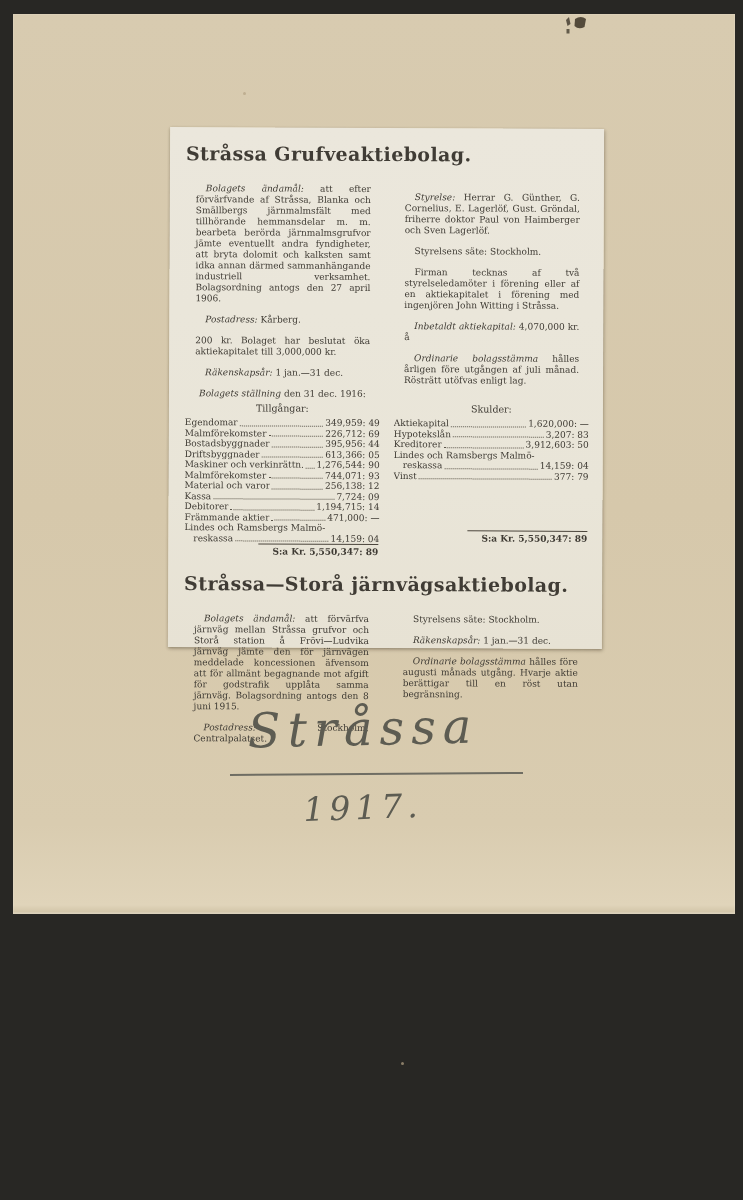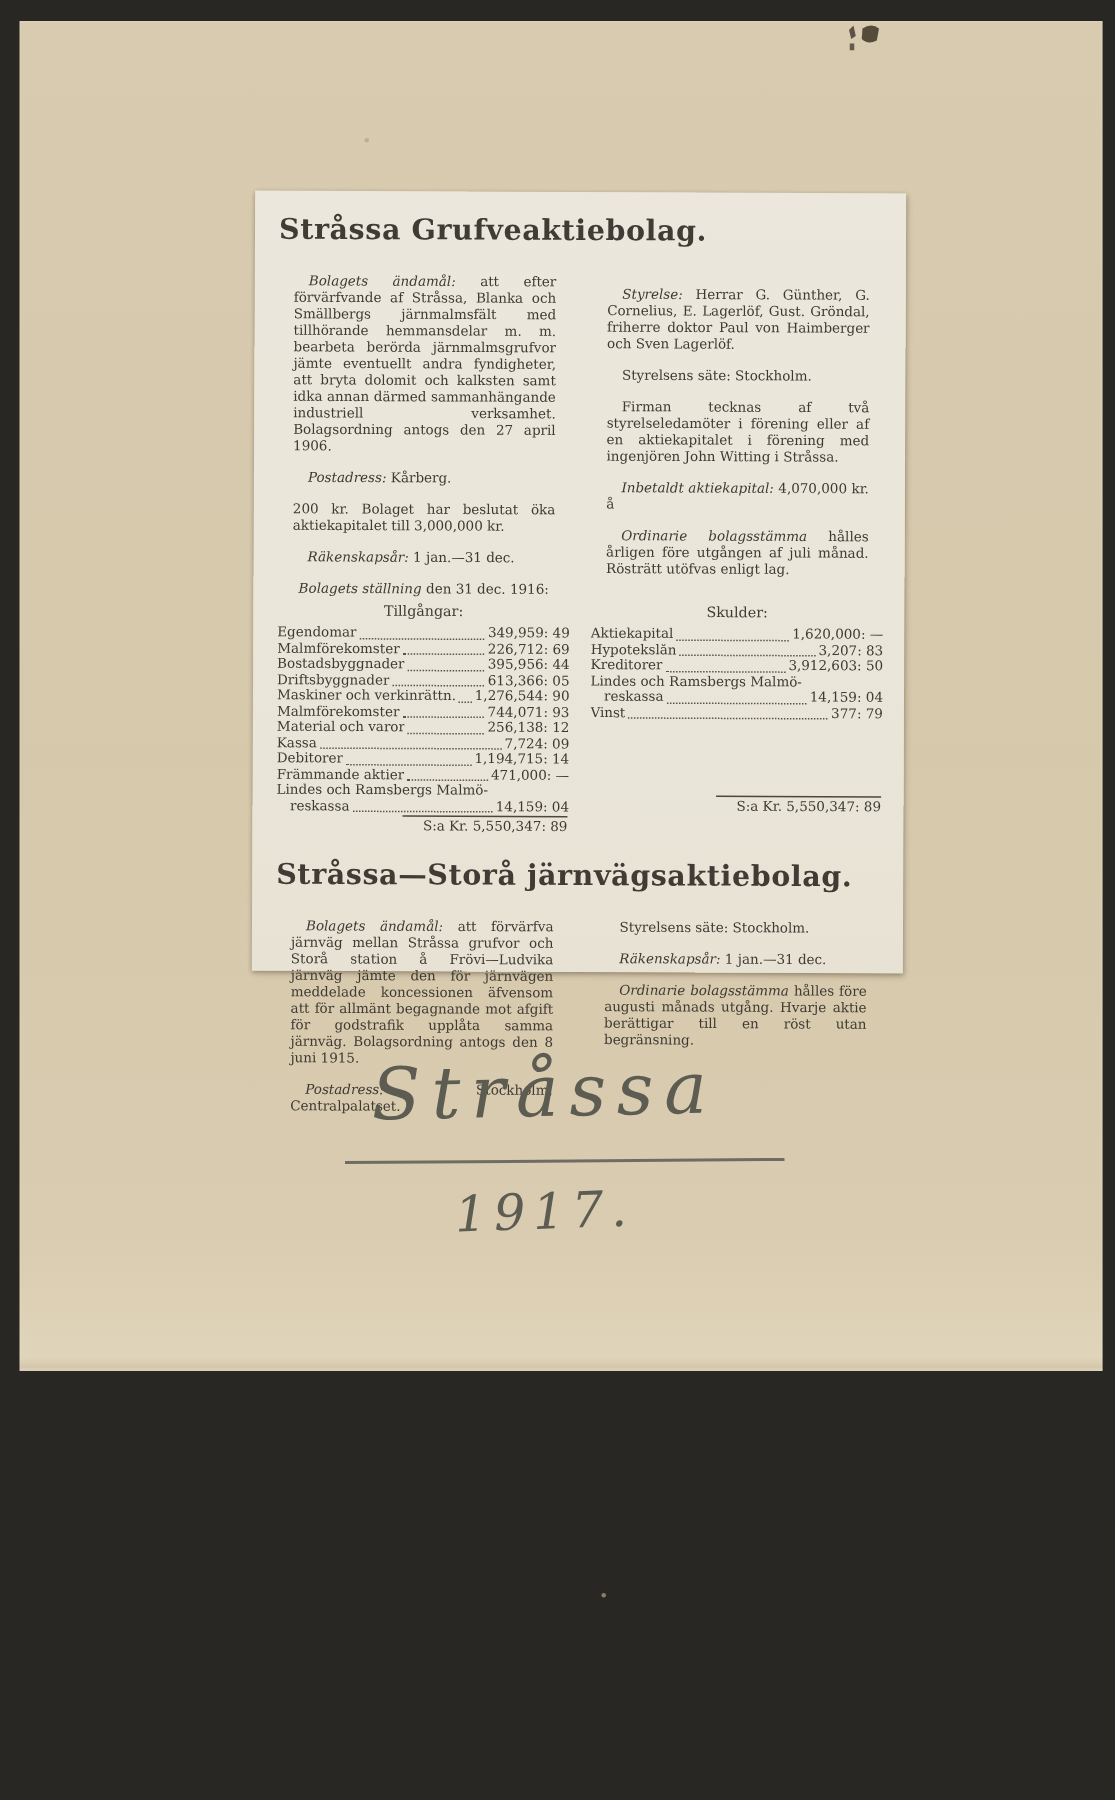--- a/index.html
+++ b/index.html
@@ -39,21 +39,21 @@
   .lead{font-style:italic;}
   .statement{margin:8px 0 0 0;text-align:center;text-indent:0;font-size:9px;line-height:11px;}
   .tbl-header{text-align:center;font-size:9.5px;line-height:11px;margin:3px 0 4px;}
   .tbl-header.skulder{margin-top:17px;}
   .bsrow{display:flex;align-items:flex-end;font-size:9px;line-height:10.5px;}
   .bsrow .lbl{white-space:nowrap;overflow:hidden;}
   .bsrow .dots{flex:1;border-bottom:1.5px dotted #5a5449;margin:0 2px 2px 2px;min-width:6px;}
   .bsrow.no-dots .dots{border-bottom:none;}
   .bsrow.indent .lbl{padding-left:9px;}
   .bsrow .val{white-space:nowrap;}
-  .bstotal{text-align:right;font-size:9px;line-height:11px;margin-top:3px;padding-right:1px;}
+  .bstotal{text-align:right;font-size:9px;line-height:11px;margin-top:3px;padding-right:1px;font-weight:bold;}
   .bstotal span{border-top:1px solid #4c463d;padding:2px 0 0 14px;}
   .liab-total{margin-top:52px;}
 
   
   .hw{position:absolute;color:#5d5c52;font-style:italic;}
   .hw-title{left:150px;top:686px;width:400px;text-align:center;font-size:48px;
     letter-spacing:7px;transform:rotate(-1.2deg);}
   .hw-rule{position:absolute;left:217px;top:759px;width:293px;height:2px;
     background:#6f6d63;transform:rotate(-0.4deg);}
   .hw-year{left:240px;top:774px;width:220px;text-align:center;font-size:33px;

